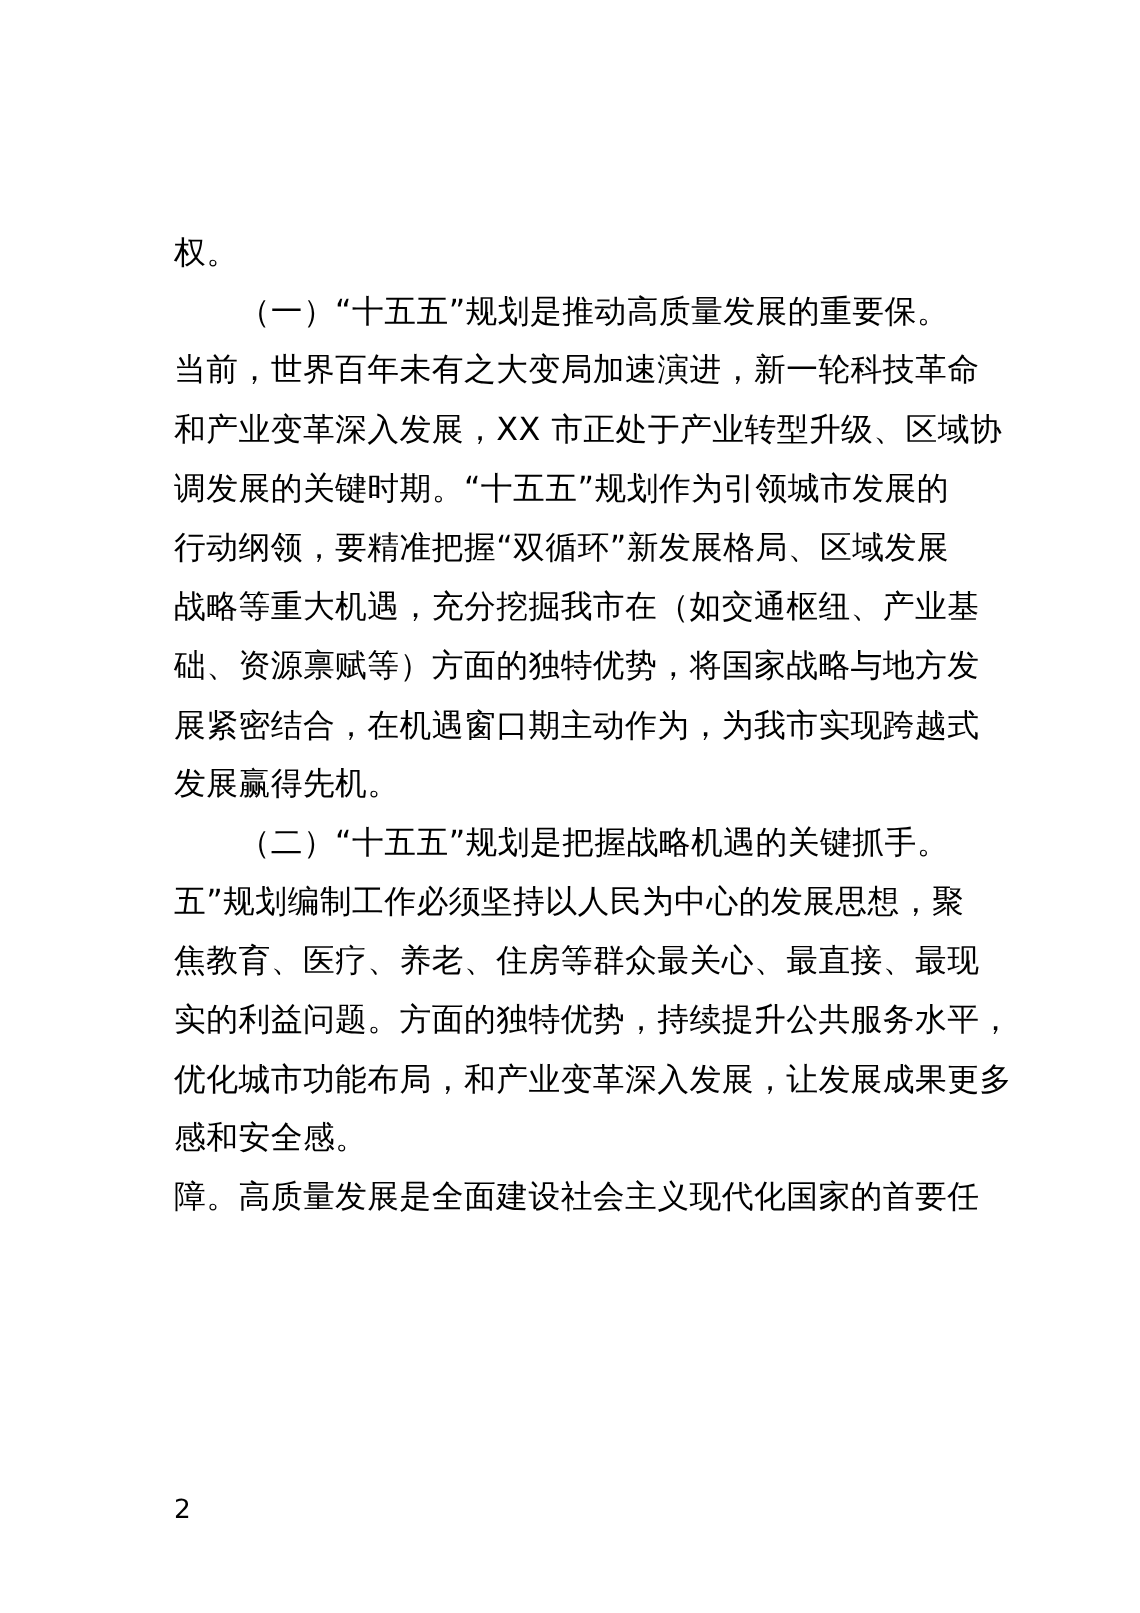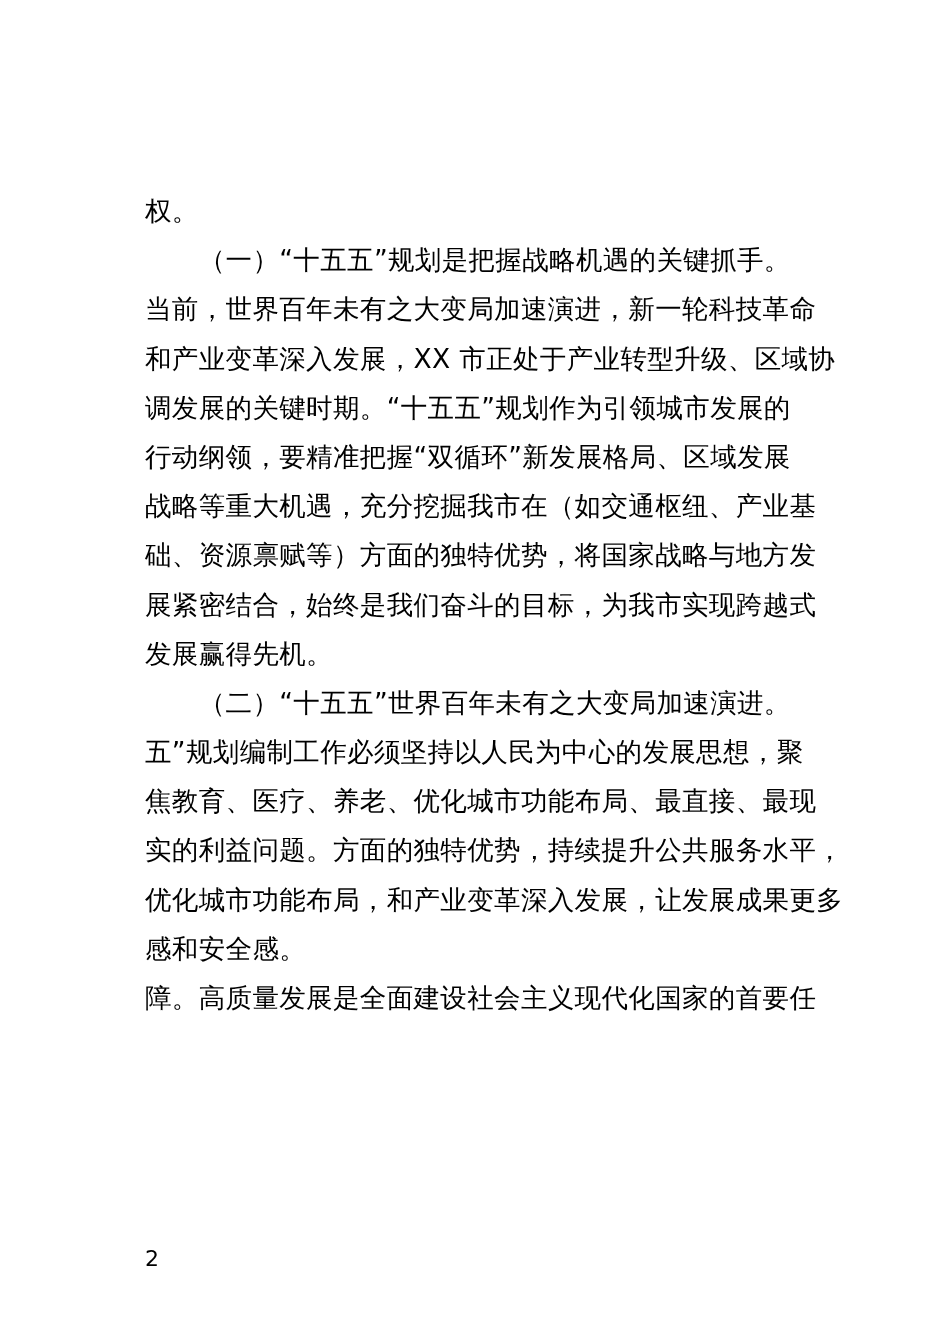--- a/index.html
+++ b/index.html
@@ -10,31 +10,31 @@
   .line { height: 49.2px; line-height: 49.2px; font-size: 26.5px; white-space: nowrap;
           letter-spacing: 0.35px; }
   .page-number { position: absolute; left: 145px; top: 1244px; font-size: 22px; line-height: 30px; }
 </style>
 </head>
 <body>
 
 <div class="page">
   <div class="body-text">
     <div class="line">权。</div>
-    <div class="line">　　（一）“十五五”规划是把握战略机遇的关键抓手。</div>
+    <div class="line">　　（一）“十五五”规划是推动高质量发展的重要保。</div>
     <div class="line">当前，世界百年未有之大变局加速演进，新一轮科技革命</div>
     <div class="line">和产业变革深入发展，XX 市正处于产业转型升级、区域协</div>
     <div class="line">调发展的关键时期。“十五五”规划作为引领城市发展的</div>
     <div class="line">行动纲领，要精准把握“双循环”新发展格局、区域发展</div>
     <div class="line">战略等重大机遇，充分挖掘我市在（如交通枢纽、产业基</div>
     <div class="line">础、资源禀赋等）方面的独特优势，将国家战略与地方发</div>
-    <div class="line">展紧密结合，始终是我们奋斗的目标，为我市实现跨越式</div>
+    <div class="line">展紧密结合，在机遇窗口期主动作为，为我市实现跨越式</div>
     <div class="line">发展赢得先机。</div>
-    <div class="line">　　（二）“十五五”世界百年未有之大变局加速演进。</div>
+    <div class="line">　　（二）“十五五”规划是把握战略机遇的关键抓手。</div>
     <div class="line">五”规划编制工作必须坚持以人民为中心的发展思想，聚</div>
-    <div class="line">焦教育、医疗、养老、优化城市功能布局、最直接、最现</div>
+    <div class="line">焦教育、医疗、养老、住房等群众最关心、最直接、最现</div>
     <div class="line">实的利益问题。方面的独特优势，持续提升公共服务水平，</div>
     <div class="line">优化城市功能布局，和产业变革深入发展，让发展成果更多</div>
     <div class="line">感和安全感。</div>
     <div class="line">障。高质量发展是全面建设社会主义现代化国家的首要任</div>
   </div>
   <div class="page-number">2</div>
 </div>
 
 </body></html>

